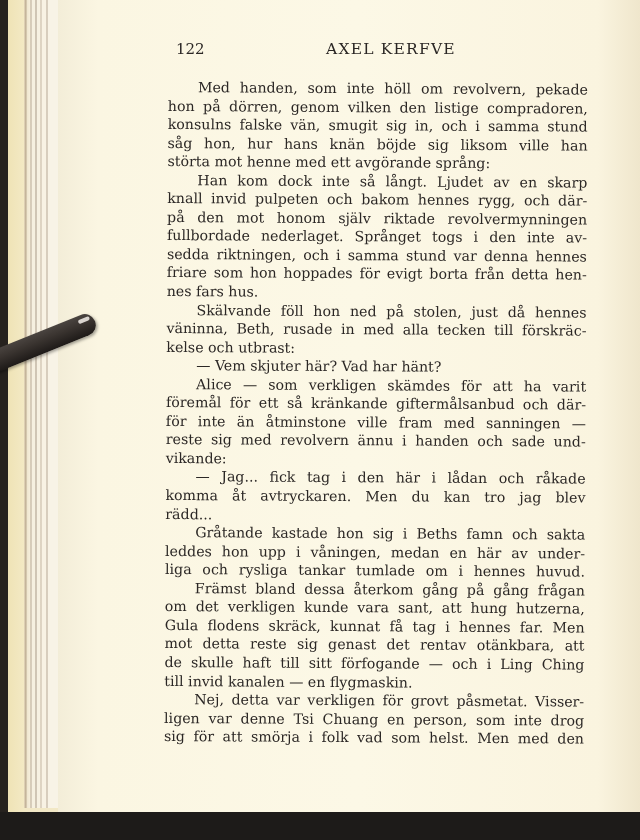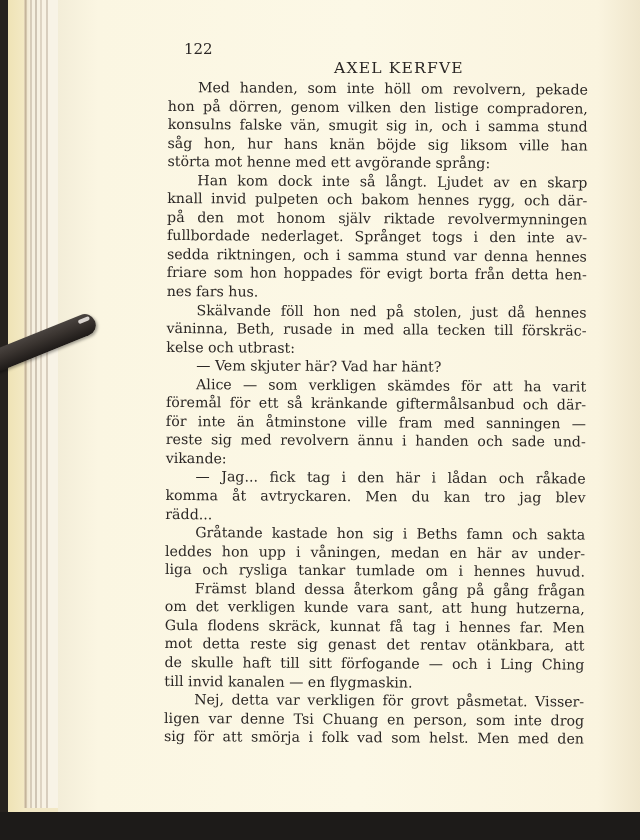--- a/index.html
+++ b/index.html
@@ -26,28 +26,28 @@
     background: linear-gradient(90deg, #f3edd8 0px, #fbf6e2 40px, #fcf8e6 300px, #faf4df 540px, #efe6cc 582px);
   }
   .bottom-shadow {
     position: absolute; left: 0; top: 812px; width: 640px; height: 28px;
     background: #1d1b19;
   }
   .left-band {
     position: absolute; left: 0; top: 0; width: 8px; height: 840px; background: #26221e;
   }
   .header {
-    position: absolute; left: 16px; top: 40px; width: 576px; height: 22px;
+    position: absolute; left: 8px; top: 40px; width: 576px; height: 22px;
     font-family: "DejaVu Serif", serif; color: #2a2624;
   }
   .page-number {
     position: absolute; left: 168px; top: 0; font-size: 15px; letter-spacing: 0px;
   }
   .running-title {
-    position: absolute; left: 318px; top: 0; font-size: 15.5px; letter-spacing: 1.2px; margin-top: 19px;
+    position: absolute; left: 318px; top: 0; font-size: 15.5px; letter-spacing: 1.2px;
   }
   .body-text {
     position: absolute; left: 168px; top: 78px; width: 420px;
     font-family: "DejaVu Serif", serif; font-size: 14.2px; line-height: 18.55px;
     color: #2b2725; text-align: justify; transform: rotate(0.35deg); transform-origin: 0 0;
   }
   .line {
     display: block; white-space: nowrap; text-align: justify; text-align-last: justify;
     height: 18.55px; overflow: visible;
   }

